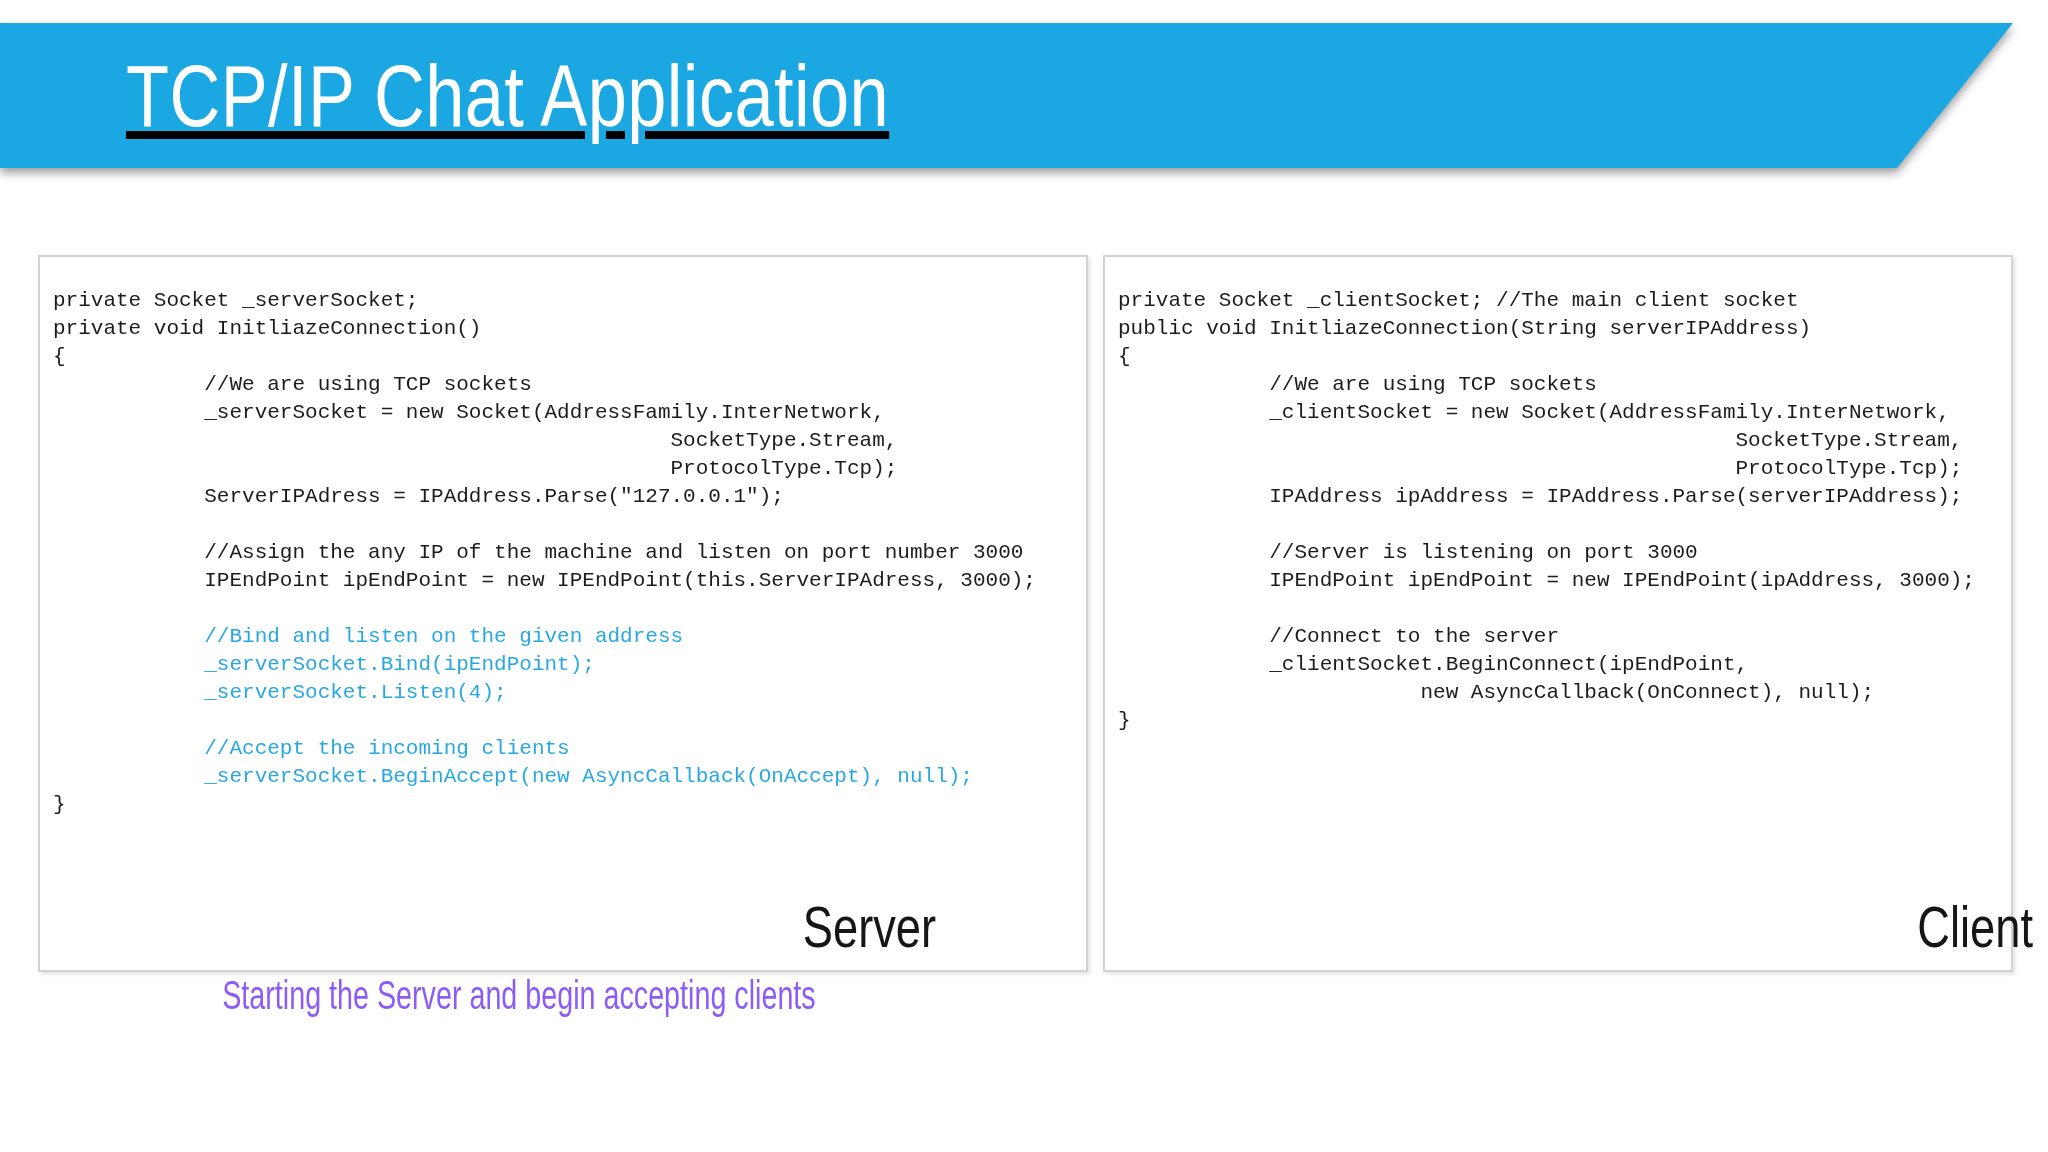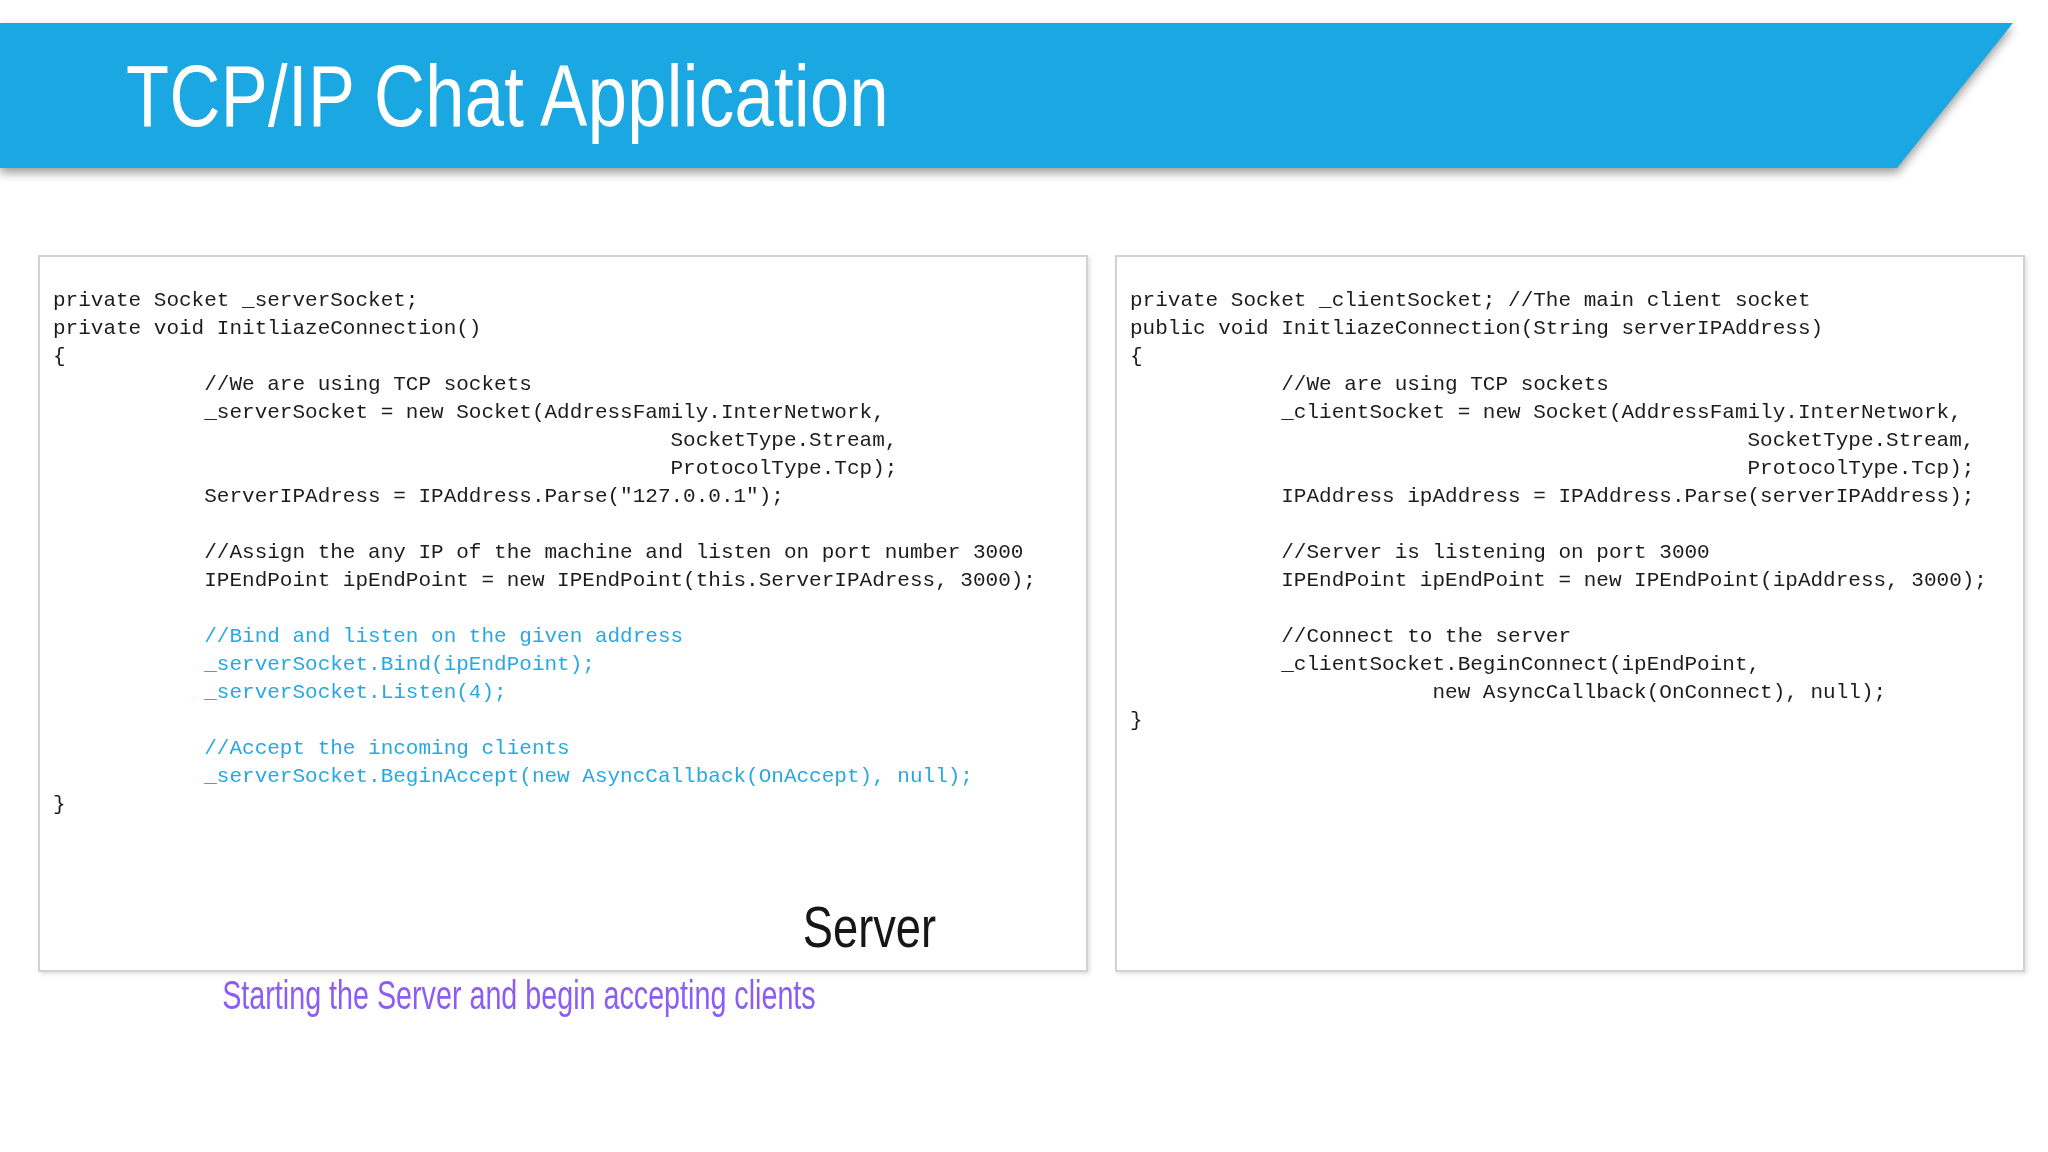--- a/index.html
+++ b/index.html
@@ -1,34 +1,34 @@
 <!DOCTYPE html>
 <html style="--accent: #1ba8e2; --code-blue: #29a8e0; --text: #1c1c1c; --panel-border: #d2d2d2;"><head>
 <meta charset="utf-8">
 <style>
   html,body{margin:0;padding:0;background:#ffffff;}
   .slide{position:relative;width:2048px;height:1152px;background:#ffffff;overflow:hidden;
          font-family:"Liberation Sans",sans-serif;}
 
   
   .banner-wrap{position:absolute;top:23px;left:0;width:2013px;height:145px;
-               filter:drop-shadow(0 5px 5px rgba(0,0,0,0.38));}
+               filter:drop-shadow(0 5px 5px rgba(0,0,0,0.38));text-decoration:underline;}
   .banner{width:100%;height:100%;background:var(--accent,#1ba8e2);
           clip-path:polygon(0 0,100% 0,calc(100% - 116px) 100%,0 100%);
           display:flex;align-items:center;}
   .slide-title{font-size:88px;font-weight:400;color:#ffffff;margin:0 0 0 126px;
                transform:scaleX(0.8);transform-origin:left center;white-space:nowrap;
                letter-spacing:0.5px;}
 
   
   .code-panel{position:absolute;top:255px;height:717px;background:#ffffff;
               border:2px solid var(--panel-border,#d2d2d2);box-sizing:border-box;
               box-shadow:2px 2px 4px rgba(0,0,0,0.12);padding:30px 10px 0 13px;overflow:hidden;}
   .server-panel{left:38px;width:1050px;}
-  .client-panel{left:1103px;width:910px;margin-left:12px;}
+  .client-panel{left:1103px;width:910px;}
   .code{margin:0;font-family:"Liberation Mono","DejaVu Sans Mono",monospace;
         font-size:21px;line-height:28px;color:var(--text,#1c1c1c);white-space:pre;}
   .code-line{white-space:pre;}
   .code-line.blue{color:var(--code-blue,#29a8e0);}
 
   
   .section-label{position:absolute;top:893px;text-align:right;font-size:58px;
                  color:#161616;white-space:nowrap;}
   .server-label{left:5px;width:950px;}
   .client-label{left:1099px;width:950px;}
@@ -53,18 +53,21 @@
   </div>
 
   <div class="code-panel client-panel">
     <pre class="code"><div class="code-line">private Socket _clientSocket; //The main client socket</div><div class="code-line">public void InitliazeConnection(String serverIPAddress)</div><div class="code-line">{</div><div class="code-line">            //We are using TCP sockets</div><div class="code-line">            _clientSocket = new Socket(AddressFamily.InterNetwork,</div><div class="code-line">                                                 SocketType.Stream,</div><div class="code-line">                                                 ProtocolType.Tcp);</div><div class="code-line">            IPAddress ipAddress = IPAddress.Parse(serverIPAddress);</div><div class="code-line">&nbsp;</div><div class="code-line">            //Server is listening on port 3000</div><div class="code-line">            IPEndPoint ipEndPoint = new IPEndPoint(ipAddress, 3000);</div><div class="code-line">&nbsp;</div><div class="code-line">            //Connect to the server</div><div class="code-line">            _clientSocket.BeginConnect(ipEndPoint,</div><div class="code-line">                        new AsyncCallback(OnConnect), null);</div><div class="code-line">}</div></pre>
   </div>
 
   <div class="section-label server-label">
     <span>Server</span>
   </div>
 
+  <div class="section-label client-label">
+    <span>Client</span>
+  </div>
 
   <div class="caption">
     <span>Starting the Server and begin accepting clients</span>
   </div>
 
 </div>
 
 </body></html>

